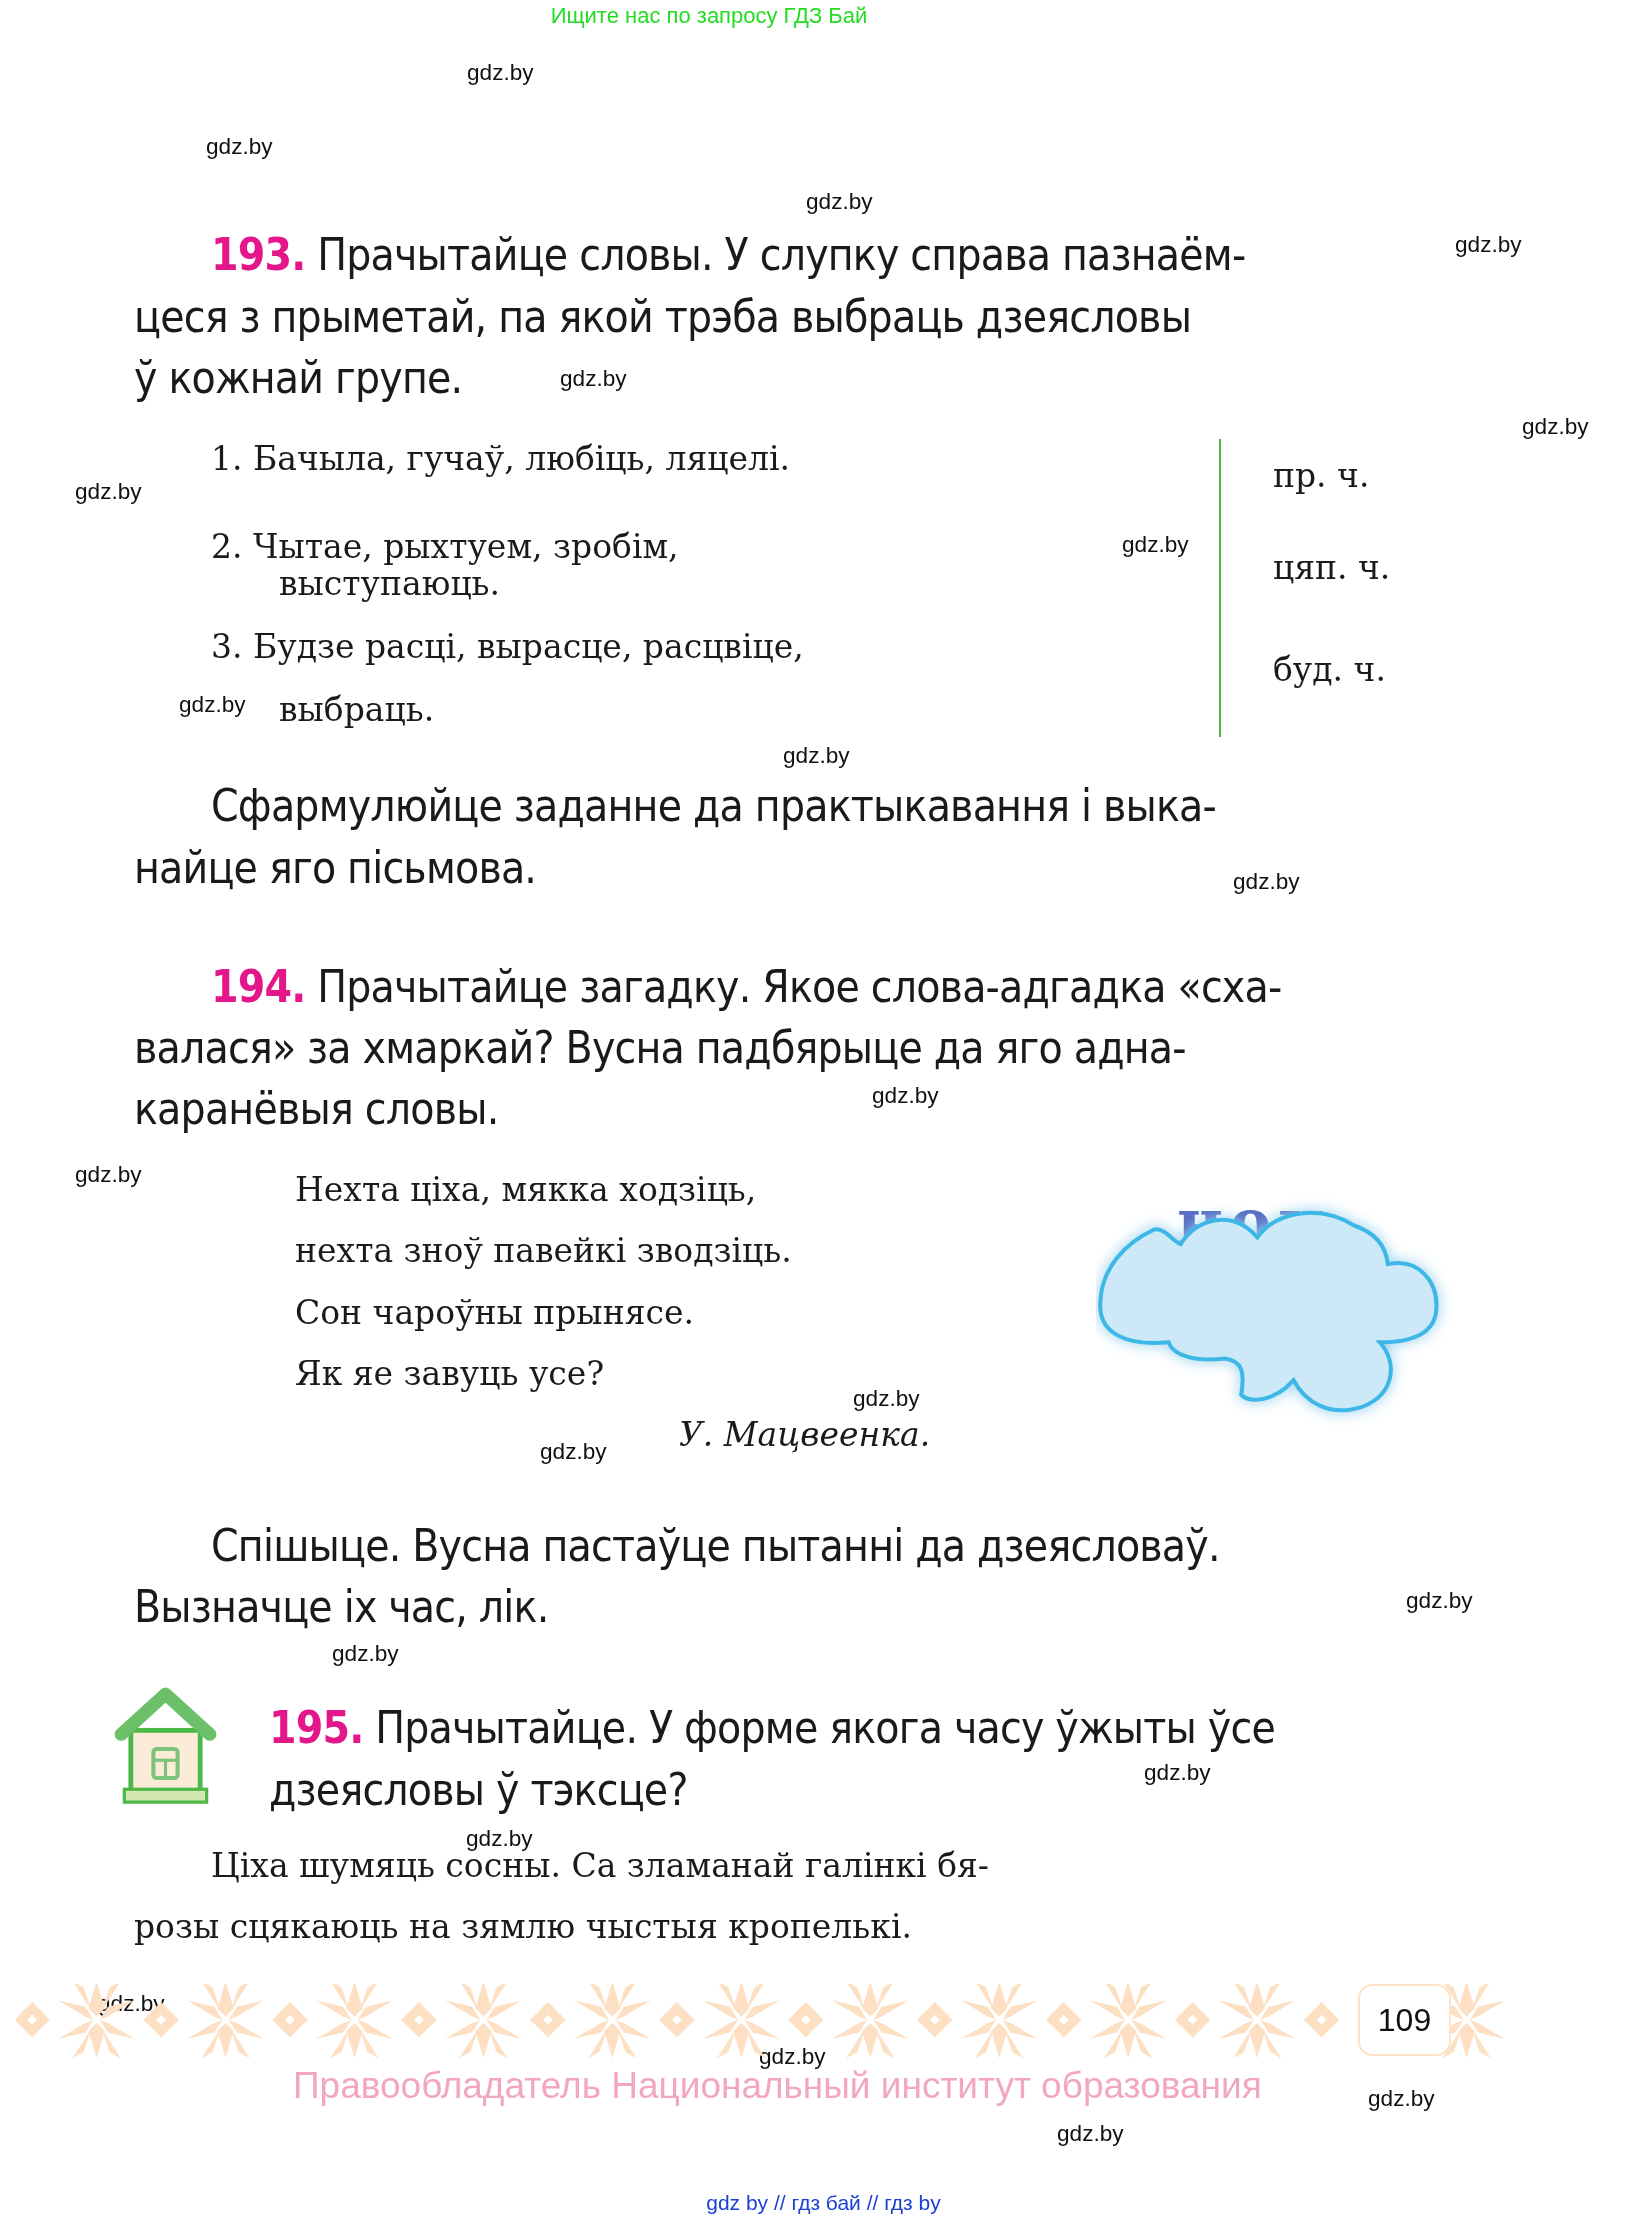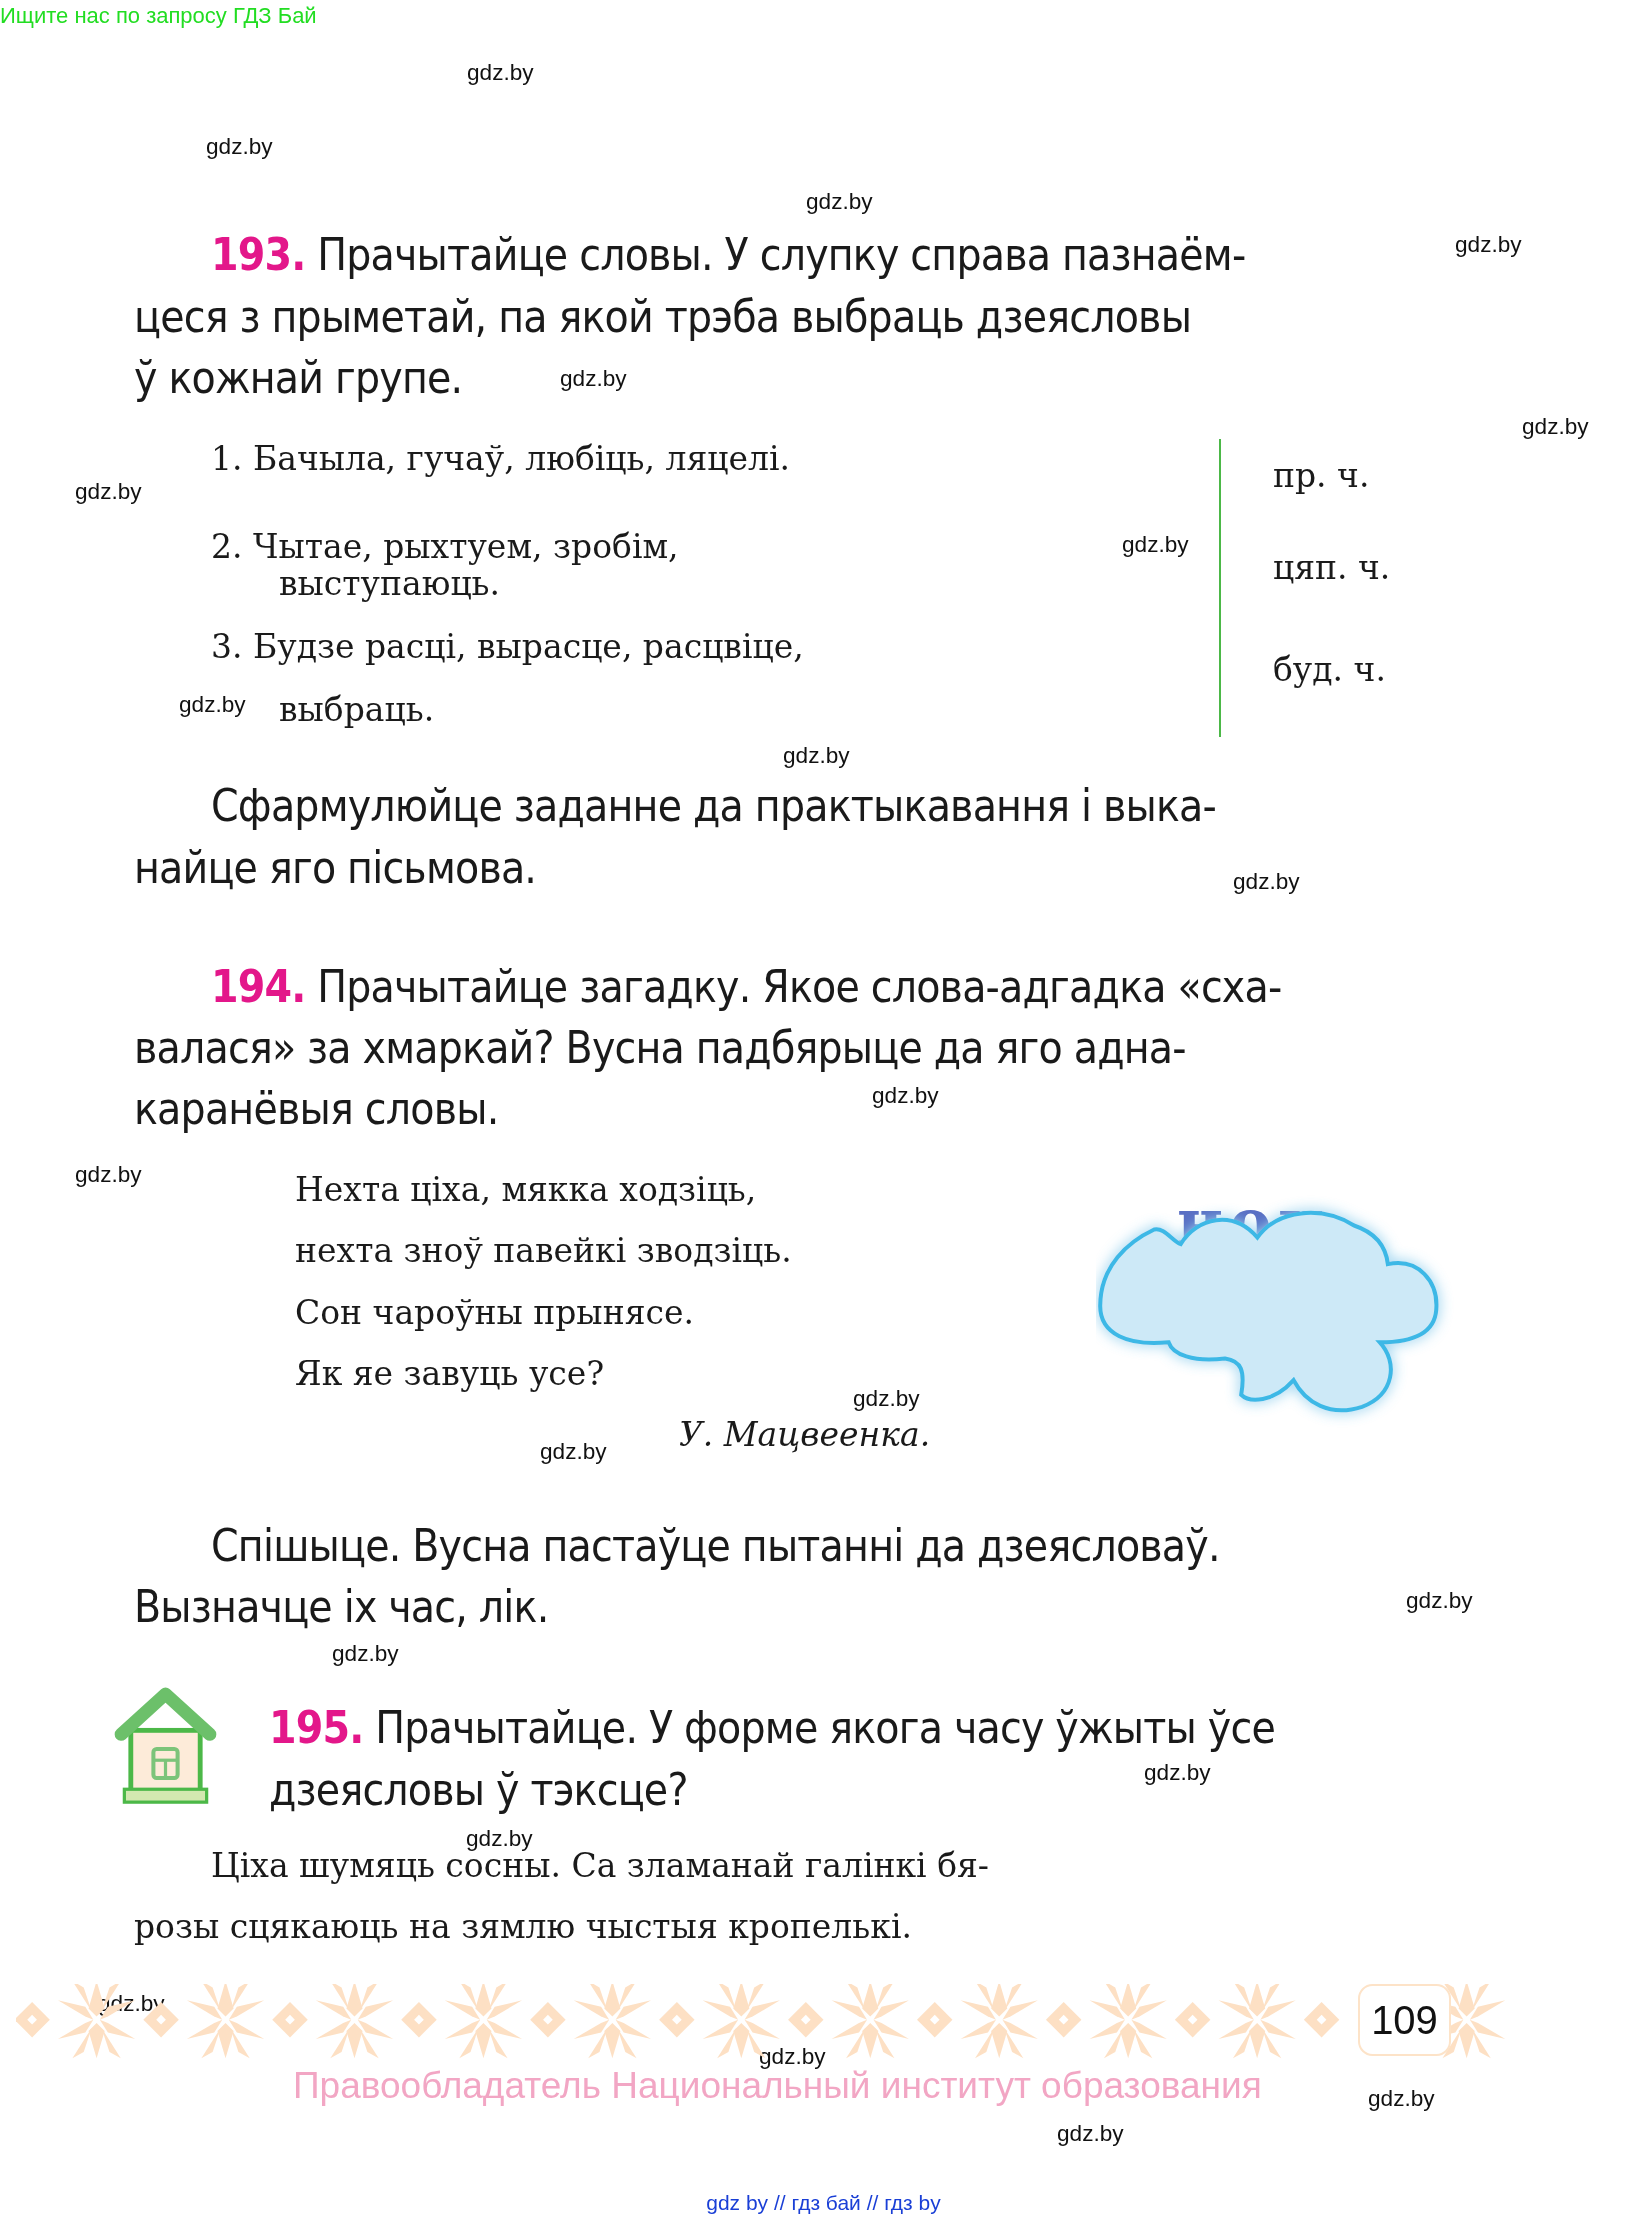--- a/index.html
+++ b/index.html
@@ -1,37 +1,37 @@
 <!DOCTYPE html>
 <html style="font-size:13px"><head>
 <meta charset="utf-8">
 <style>
   html, body { margin: 0; padding: 0; background: #ffffff; }
   body { width: 1647px; height: 2216px; position: relative; overflow: hidden; color: #1a1a1a; }
   .abs { position: absolute; }
 
-  .top-banner { left: 0; width: 1418px; top: 3.2px; color: #22dd22; font-family: "Liberation Sans", sans-serif; font-size: 22px; }
+  .top-banner { left: 0; width: 1418px; top: 3.2px; text-align: center; color: #22dd22; font-family: "Liberation Sans", sans-serif; font-size: 22px; }
 
   .wm { position: absolute; font-family: "Liberation Sans", sans-serif; font-size: 22.6px; color: #111; white-space: nowrap; }
 
   .task-text { font-family: "DejaVu Sans", sans-serif; font-size: 44px; line-height: 61px; color: #1a1a1a; font-stretch: condensed; letter-spacing: -0.8px; }
   .task-num { color: #e3178a; font-weight: bold; text-align: right; }
   .line { position: absolute; white-space: nowrap; }
 
   .serif-text { font-family: "DejaVu Serif", serif; font-size: 33px; color: #1a1a1a; letter-spacing: 0px; white-space: nowrap; position: absolute; }
 
   .divider { position: absolute; left: 1219px; top: 439px; width: 2.4px; height: 298px; background: #4cb848; }
 
   .house { position: absolute; left: 113px; top: 1686px; width: 105px; height: 121px; }
 
   .cloud-wrap { position: absolute; left: 1096px; top: 1161px; width: 371px; height: 274px; }
   .noch { position: absolute; left: 81px; top: 24px; font-family: "DejaVu Serif", serif; font-weight: bold; font-size: 63px; color: #5a6fc4; letter-spacing: 6.4px; }
 
   .ornament { position: absolute; left: 16px; top: 1984px; width: 1499px; height: 81px; }
-  .page-num-box { position: absolute; left: 1358px; top: 1984px; width: 89px; height: 68px; background: #fff; border: 2.4px solid #fde3c8; border-radius: 14.5px; text-align: center; font-family: "Liberation Sans", sans-serif; font-size: 40px; line-height: 68px; color: #111; }
+  .page-num-box { position: absolute; left: 1358px; top: 1984px; width: 89px; height: 68px; background: #fff; border: 2.4px solid #fde3c8; border-radius: 14.5px; text-align: center; font-family: "Liberation Sans", sans-serif; font-size: 32px; line-height: 68px; color: #111; }
 
   .rights { position: absolute; left: 293px; top: 2065px; font-family: "Liberation Sans", sans-serif; font-size: 37px; color: #f2a6c4; white-space: nowrap; }
   .footer-links { position: absolute; left: 0; width: 1647px; top: 2191px; text-align: center; font-family: "Liberation Sans", sans-serif; font-size: 21px; color: #1a3fd6; }
 </style>
 </head>
 <body>
 
 <div class="abs top-banner">Ищите нас по запросу ГДЗ Бай</div>
 
 <div class="wm" style="left:467px;top:60px">gdz.by</div>

